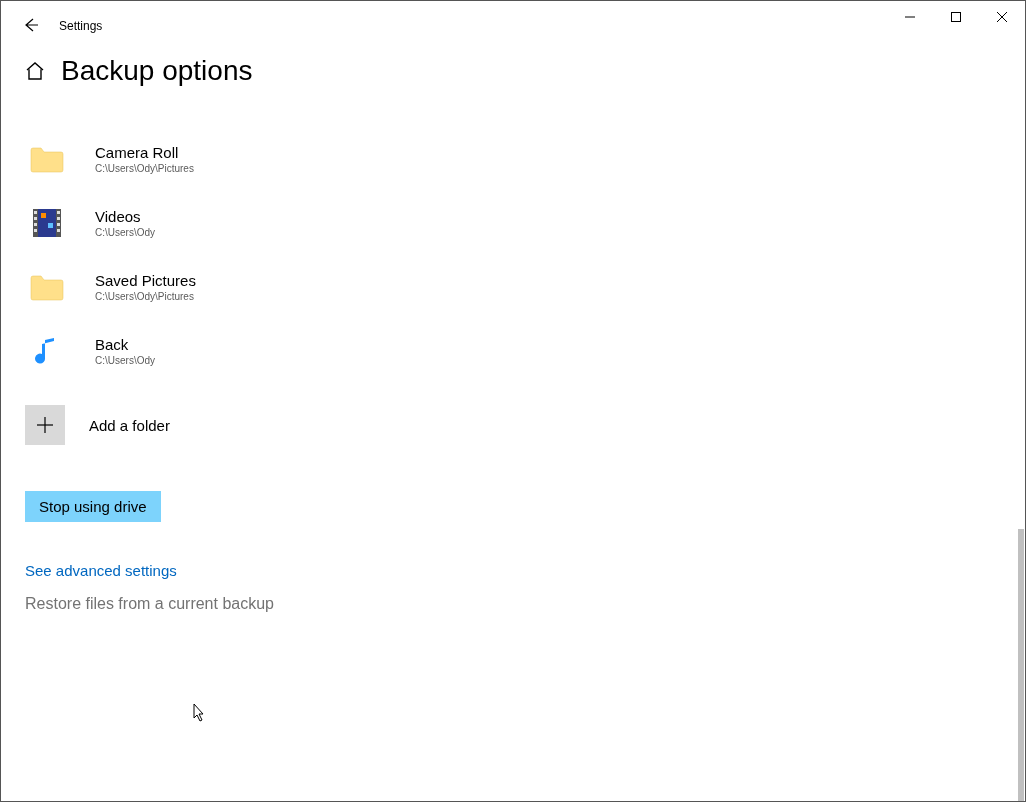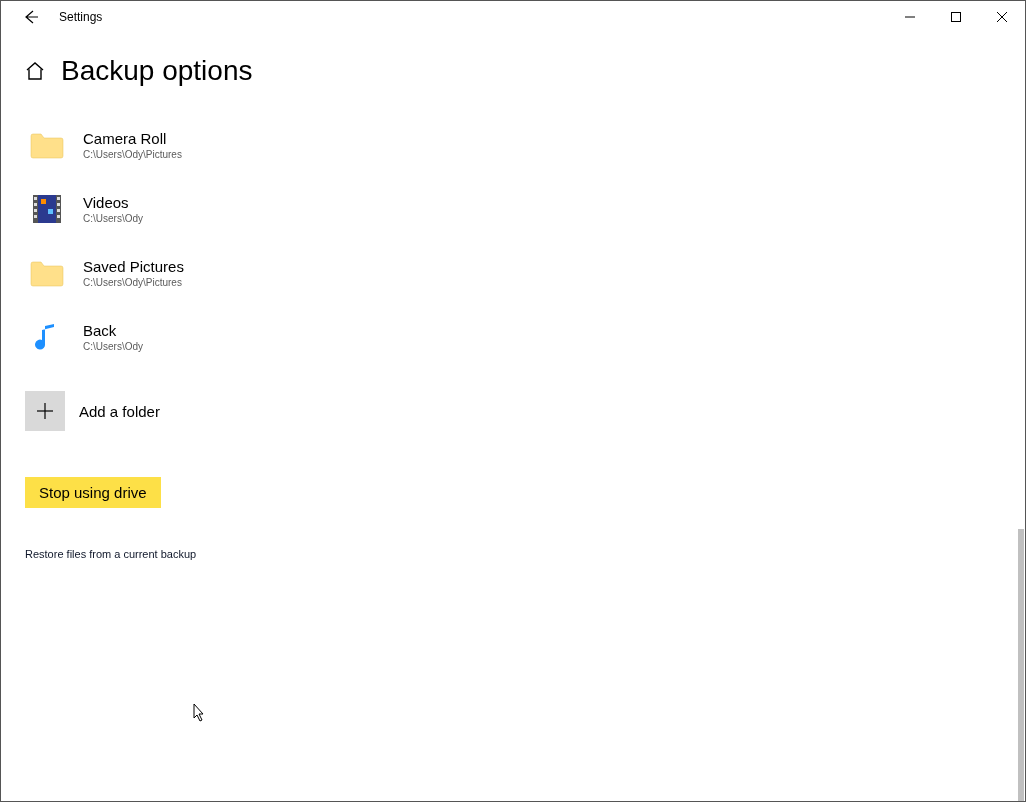--- a/index.html
+++ b/index.html
@@ -9,21 +9,21 @@
       color: #000;
       width: 1026px;
       height: 802px;
       border: 1px solid #555;
       position: relative;
       overflow: hidden;
     }
     .titlebar {
       height: 32px;
       display: flex;
-      align-items: center;
+      align-items: flex-end;
       padding-left: 8px;
       font-size: 12px;
       color: #000;
     }
     .titlebar .title-icon {
       width: 44px; display:flex; align-items:center; justify-content:center;
     }
     .titlebar .title-text {
       padding-left: 6px;
       font-size: 12px;
@@ -43,88 +43,88 @@
     }
     .content {
       padding: 22px 24px 0 24px;
       height: calc(100% - 32px);
       overflow-y: auto;
     }
     .page-header {
       display: flex;
       align-items: center;
       gap: 16px;
-      margin-bottom: 32px;
+      margin-bottom: 46px;
     }
     .home-icon svg { display:block; }
     .page-title {
       font-size: 28px;
       font-weight: 400;
     }
     .folder-list { margin-bottom: 28px; }
     .folder-item {
       display: flex;
       align-items: center;
-      gap: 18px;
+      gap: 30px;
       padding: 8px 4px;
       margin-bottom: 12px;
     }
     .folder-icon {
       width: 36px;
       height: 36px;
       display:flex; align-items:center; justify-content:center;
     }
     .folder-text .name { font-size: 15px; color:#000; line-height:1.3; }
     .folder-text .path { font-size: 10px; color:#5b5b5b; line-height:1.3; }
 
     .section-title {
       font-size: 20px;
       font-weight: 400;
       margin-bottom: 10px;
       margin-top: 8px;
     }
     .add-folder-row {
       display: flex;
       align-items: center;
-      gap: 14px;
+      gap: 24px;
       margin-bottom: 46px;
     }
     .plus-box {
       width: 40px; height: 40px;
       background: #d9d9d9;
       display:flex; align-items:center; justify-content:center;
       font-size: 20px; color:#000;
     }
     .add-folder-label { font-size: 15px; }
 
     .diff-drive-desc {
       font-size: 15px;
       color:#000;
       max-width: 460px;
       line-height: 1.3;
       margin-bottom: 12px;
     }
     .std-button {
-      background: #fde047;
+      background: #7dd3fc;
       border: none;
       padding: 7px 14px;
       font-size: 15px;
       font-family: inherit;
       color:#000;
       margin-bottom: 40px;
     }
     .link {
       color: #0067c0;
       font-size: 15px;
       display: block;
       margin-bottom: 16px;
     }
     .disabled-link {
-      color: #0f172a;
-      font-size: 11px;
+      color: #737373;
+      font-size: 16px;
       display: block;
     }
     .right-scroll {
       position:absolute; right:1px; top:528px; width:6px; height:272px;
       background:#c0c0c0;
     }
     .cursor {
       position:absolute;
       left:188px; top:702px;
       pointer-events:none;
@@ -245,20 +245,21 @@
           <line x1="1" y1="9" x2="17" y2="9"></line>
       </svg>
     </div>
     <div class="add-folder-label">Add a folder</div>
   </div>
 
   
   <button class="std-button">Stop using drive</button>
 
   
+  <a class="link">See advanced settings</a>
   <span class="disabled-link">Restore files from a current backup</span>
 
   
   
 
 </div>
 
 <div class="right-scroll"></div>
 
 <div class="cursor">

